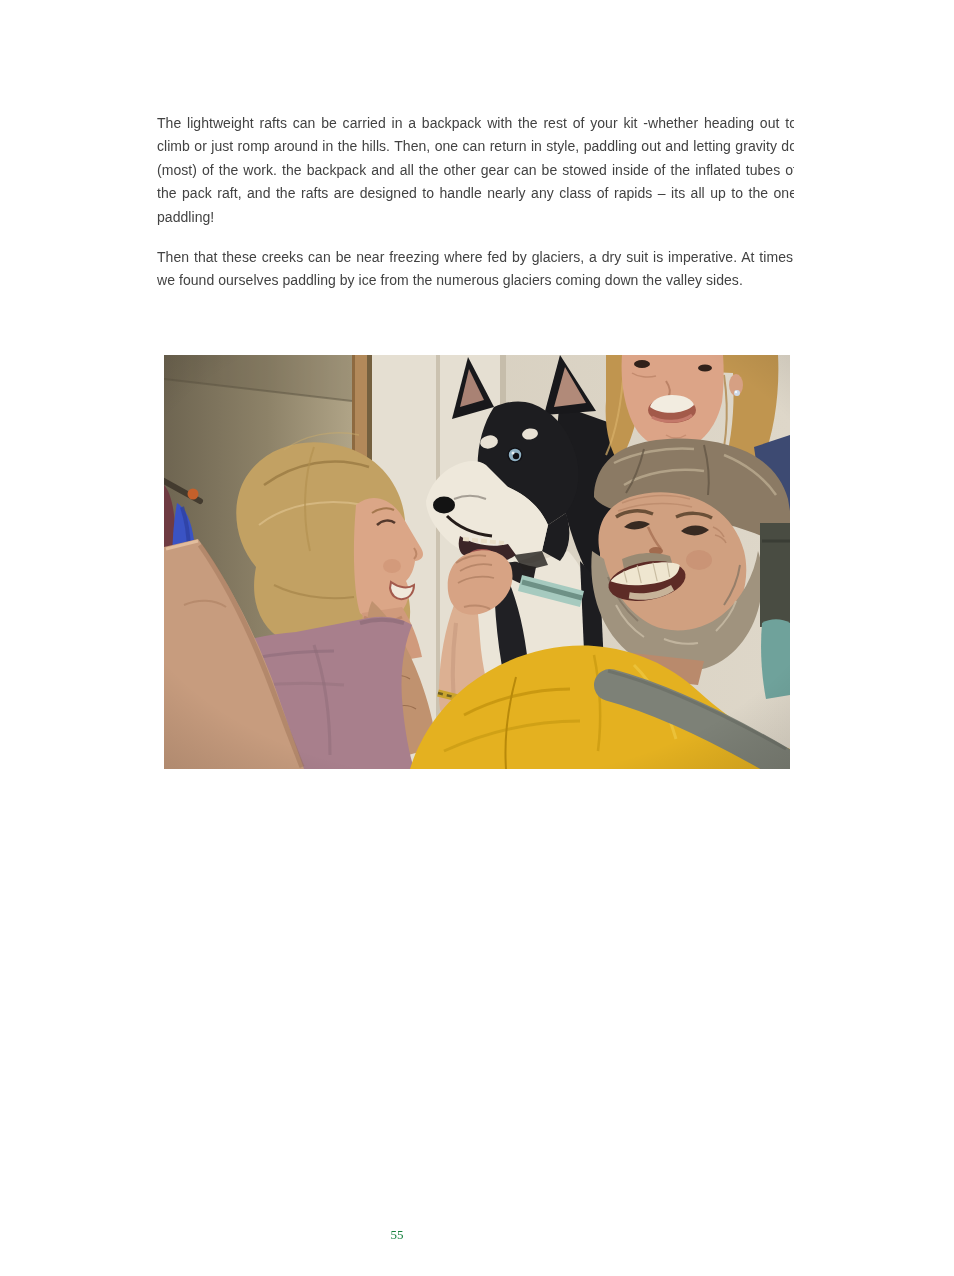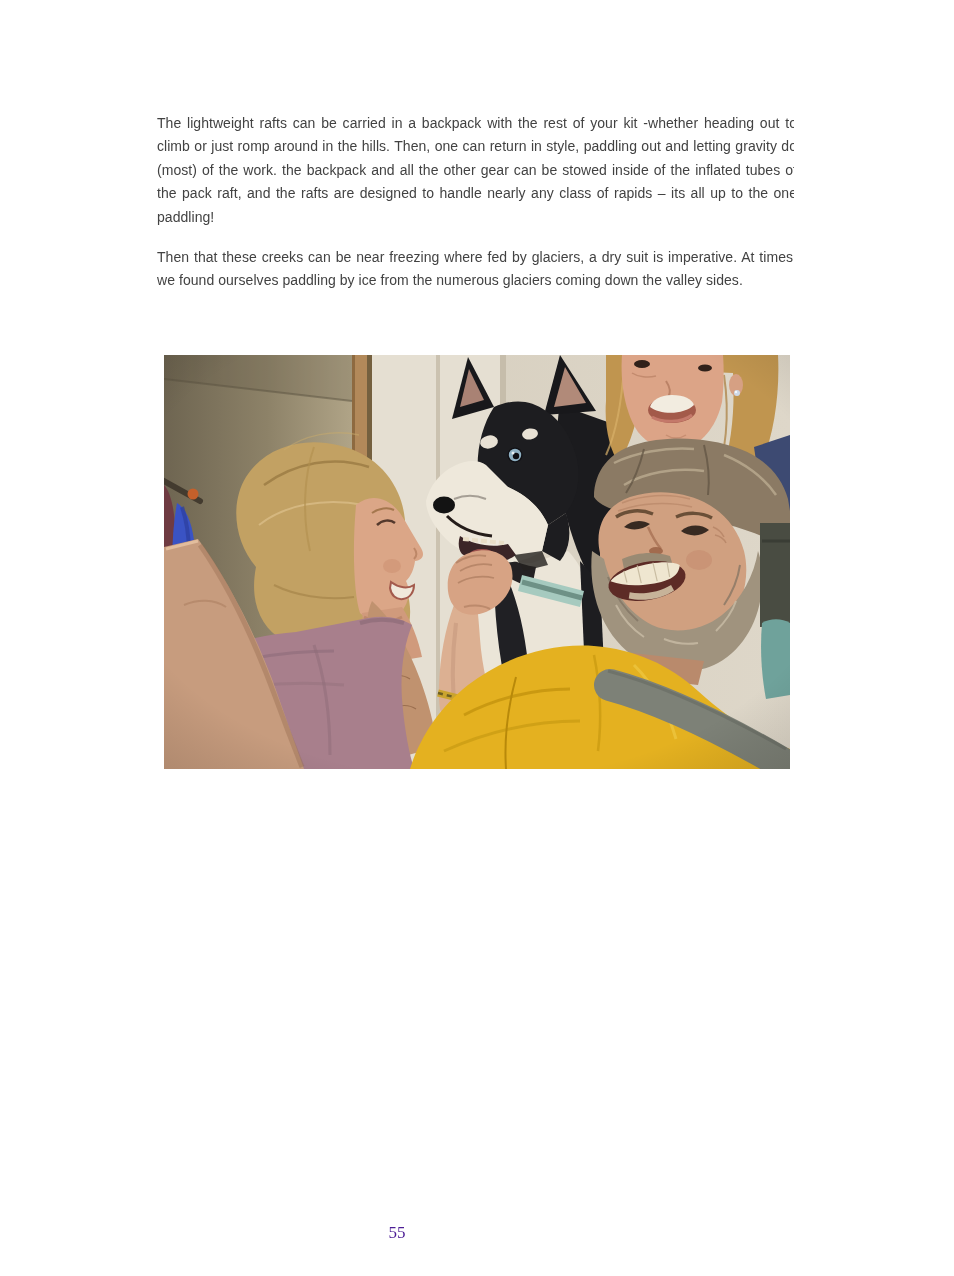--- a/index.html
+++ b/index.html
@@ -29,22 +29,22 @@
     margin:0;padding:0;
   }
   .photo-figure svg{display:block;width:626px;height:414px;}
   .page-footer{
     position:absolute;
     left:0;right:0;bottom:33px;
     text-align:center;
   }
   .page-number{
     font-family:"Liberation Serif",serif;
-    font-size:17px;
-    color:#4c1d95;
+    font-size:13px;
+    color:#15803d;
   }
 </style>
 </head>
 <body>
 
 <div class="page">
 
   <main class="content">
     <p class="body-text">The lightweight rafts can be carried in a backpack with the rest of your kit -whether heading out to climb or just romp around in the hills. Then, one can return in style, paddling out and letting gravity do (most) of the work. the backpack and all the other gear can be stowed inside of the inflated tubes of the pack raft, and the rafts are designed to handle nearly any class of rapids – its all up to the one paddling!</p>
     <p class="body-text">Then that these creeks can be near freezing where fed by glaciers, a dry suit is imperative. At times, we found ourselves paddling by ice from the numerous glaciers coming down the valley sides.</p>

